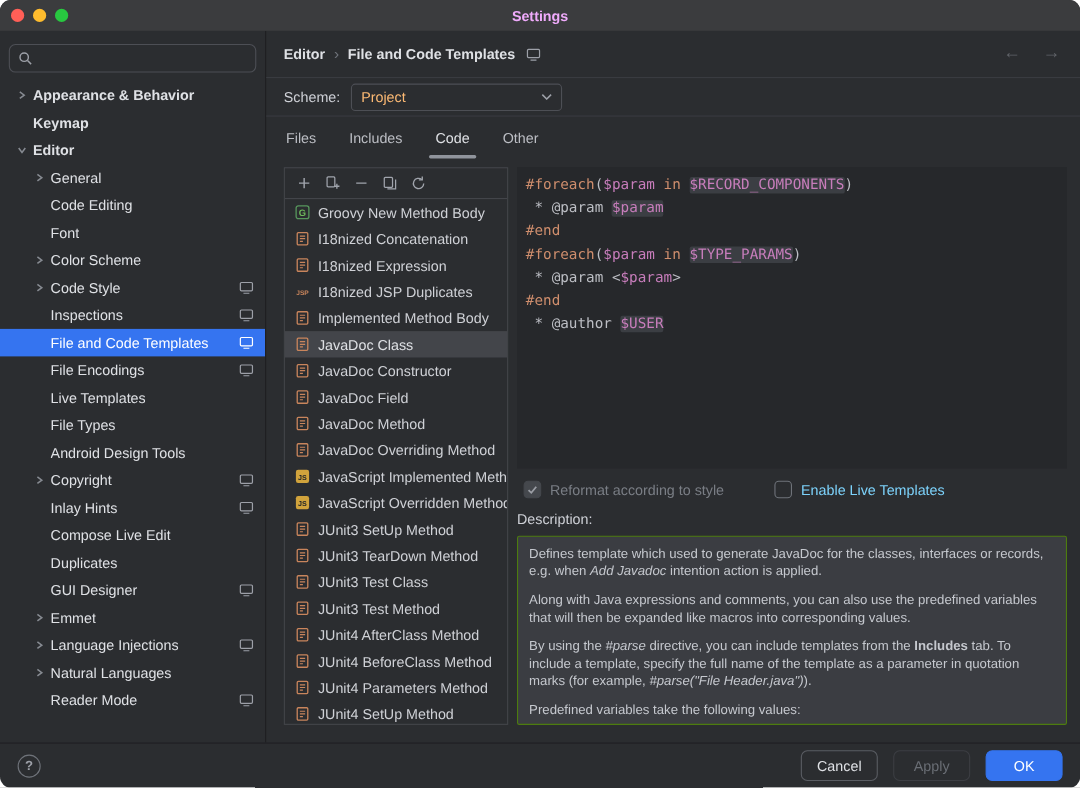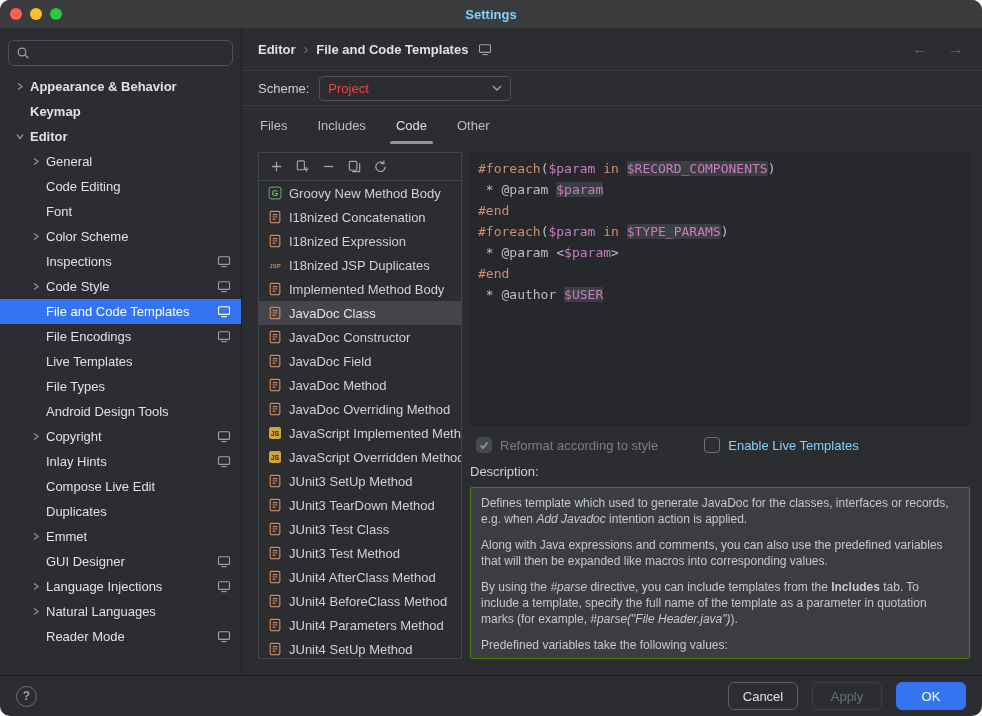--- a/index.html
+++ b/index.html
@@ -19,21 +19,21 @@
     flex:0 0 28px; background:#3b3c3e; position:relative;
     display:flex; align-items:center;
   }
   .lights { display:flex; gap:8px; margin-left:10px; z-index:2; }
   .light { width:12px; height:12px; border-radius:50%; }
   .light.red    { background:#ff5f57; }
   .light.yellow { background:#febc2e; }
   .light.green  { background:#28c840; }
   .win-title {
     position:absolute; left:0; right:0; text-align:center;
-    font-weight:bold; color:#7dd3fc; font-size:13px;
+    font-weight:bold; color:#f0abfc; font-size:13px;
   }
   
   .main-body { flex:1; display:flex; min-height:0; }
   .sidebar {
     flex:0 0 242px; width:242px; border-right:1px solid #1e1f22;
     display:flex; flex-direction:column; overflow:hidden;
   }
   .search-box {
     margin:12px 8px 8px 8px; height:26px; border:1px solid #4d4f55;
     border-radius:6px; display:flex; align-items:center; padding:0 7px; gap:6px;
@@ -68,21 +68,21 @@
   .nav-arrow { color:#606368; font-size:16px; line-height:1; }
   .scheme-row {
     flex:0 0 35px; display:flex; align-items:center; gap:10px;
     padding:0 16px; border-bottom:1px solid #393b40;
   }
   .scheme-label { color:#ced0d6; }
   .combo {
     width:192px; height:25px; border:1px solid #4d4f55; border-radius:4px;
     display:flex; align-items:center; padding:0 8px; gap:8px; background:#2b2d30;
   }
-  .combo-value { flex:1; color:#ef4444; }
+  .combo-value { flex:1; color:#fdba74; }
   .tabs-row { flex:0 0 38px; display:flex; align-items:flex-end; gap:26px; padding:0 16px; }
   .tab {
     height:38px; display:flex; align-items:center; position:relative;
     color:#bcbec4; cursor:default; padding:0 2px;
   }
   .tab.active { color:#dfe1e5; }
   .tab.active::after {
     content:""; position:absolute; left:-4px; right:-4px; bottom:0;
     height:3px; border-radius:2px; background:#90949c;
   }
@@ -219,36 +219,36 @@
           </div>
           <div class="tree-row lvl1">
             <span class="chev">
               <svg width="8" height="9" viewBox="0 0 8 9" style="">
                 <polyline points="2,1.5 6,4.5 2,7.5" fill="none" stroke="#868a91" stroke-width="1.4"></polyline>
               </svg>
             </span>
             <span class="tree-label">Color Scheme</span>
           </div>
           <div class="tree-row lvl1">
+            <span class="chev">
+              <svg width="8" height="9" viewBox="0 0 8 9" style="">
+                <polyline points="2,1.5 6,4.5 2,7.5" fill="none" stroke="#868a91" stroke-width="1.4"></polyline>
+              </svg>
+            </span>
+            <span class="tree-label">Code Style</span>
+            <span class="ide-ic">
+              <svg width="14" height="13" viewBox="0 0 14 13">
+                <rect x="1.5" y="1.8" width="11" height="7.6" rx="1" fill="none" stroke="#9da0a8" stroke-width="1.1"></rect>
+                <line x1="4.3" y1="11.6" x2="9.7" y2="11.6" stroke="#9da0a8" stroke-width="1.1"></line>
+              </svg>
+            </span>
+          </div>
+          <div class="tree-row lvl1">
             <span class="chev"></span>
             <span class="tree-label">Inspections</span>
-            <span class="ide-ic">
-              <svg width="14" height="13" viewBox="0 0 14 13">
-                <rect x="1.5" y="1.8" width="11" height="7.6" rx="1" fill="none" stroke="#9da0a8" stroke-width="1.1"></rect>
-                <line x1="4.3" y1="11.6" x2="9.7" y2="11.6" stroke="#9da0a8" stroke-width="1.1"></line>
-              </svg>
-            </span>
-          </div>
-          <div class="tree-row lvl1">
-            <span class="chev">
-              <svg width="8" height="9" viewBox="0 0 8 9" style="">
-                <polyline points="2,1.5 6,4.5 2,7.5" fill="none" stroke="#868a91" stroke-width="1.4"></polyline>
-              </svg>
-            </span>
-            <span class="tree-label">Code Style</span>
             <span class="ide-ic">
               <svg width="14" height="13" viewBox="0 0 14 13">
                 <rect x="1.5" y="1.8" width="11" height="7.6" rx="1" fill="none" stroke="#9da0a8" stroke-width="1.1"></rect>
                 <line x1="4.3" y1="11.6" x2="9.7" y2="11.6" stroke="#9da0a8" stroke-width="1.1"></line>
               </svg>
             </span>
           </div>
           <div class="tree-row lvl1 selected">
             <span class="chev"></span>
             <span class="tree-label">File and Code Templates</span>
@@ -307,36 +307,36 @@
           </div>
           <div class="tree-row lvl1">
             <span class="chev"></span>
             <span class="tree-label">Compose Live Edit</span>
           </div>
           <div class="tree-row lvl1">
             <span class="chev"></span>
             <span class="tree-label">Duplicates</span>
           </div>
           <div class="tree-row lvl1">
+            <span class="chev"></span>
+            <span class="tree-label">GUI Designer</span>
+            <span class="ide-ic">
+              <svg width="14" height="13" viewBox="0 0 14 13">
+                <rect x="1.5" y="1.8" width="11" height="7.6" rx="1" fill="none" stroke="#9da0a8" stroke-width="1.1"></rect>
+                <line x1="4.3" y1="11.6" x2="9.7" y2="11.6" stroke="#9da0a8" stroke-width="1.1"></line>
+              </svg>
+            </span>
+          </div>
+          <div class="tree-row lvl1">
             <span class="chev">
               <svg width="8" height="9" viewBox="0 0 8 9" style="">
                 <polyline points="2,1.5 6,4.5 2,7.5" fill="none" stroke="#868a91" stroke-width="1.4"></polyline>
               </svg>
             </span>
             <span class="tree-label">Emmet</span>
-          </div>
-          <div class="tree-row lvl1">
-            <span class="chev"></span>
-            <span class="tree-label">GUI Designer</span>
-            <span class="ide-ic">
-              <svg width="14" height="13" viewBox="0 0 14 13">
-                <rect x="1.5" y="1.8" width="11" height="7.6" rx="1" fill="none" stroke="#9da0a8" stroke-width="1.1"></rect>
-                <line x1="4.3" y1="11.6" x2="9.7" y2="11.6" stroke="#9da0a8" stroke-width="1.1"></line>
-              </svg>
-            </span>
           </div>
           <div class="tree-row lvl1">
             <span class="chev">
               <svg width="8" height="9" viewBox="0 0 8 9" style="">
                 <polyline points="2,1.5 6,4.5 2,7.5" fill="none" stroke="#868a91" stroke-width="1.4"></polyline>
               </svg>
             </span>
             <span class="tree-label">Language Injections</span>
             <span class="ide-ic">
               <svg width="14" height="13" viewBox="0 0 14 13">

